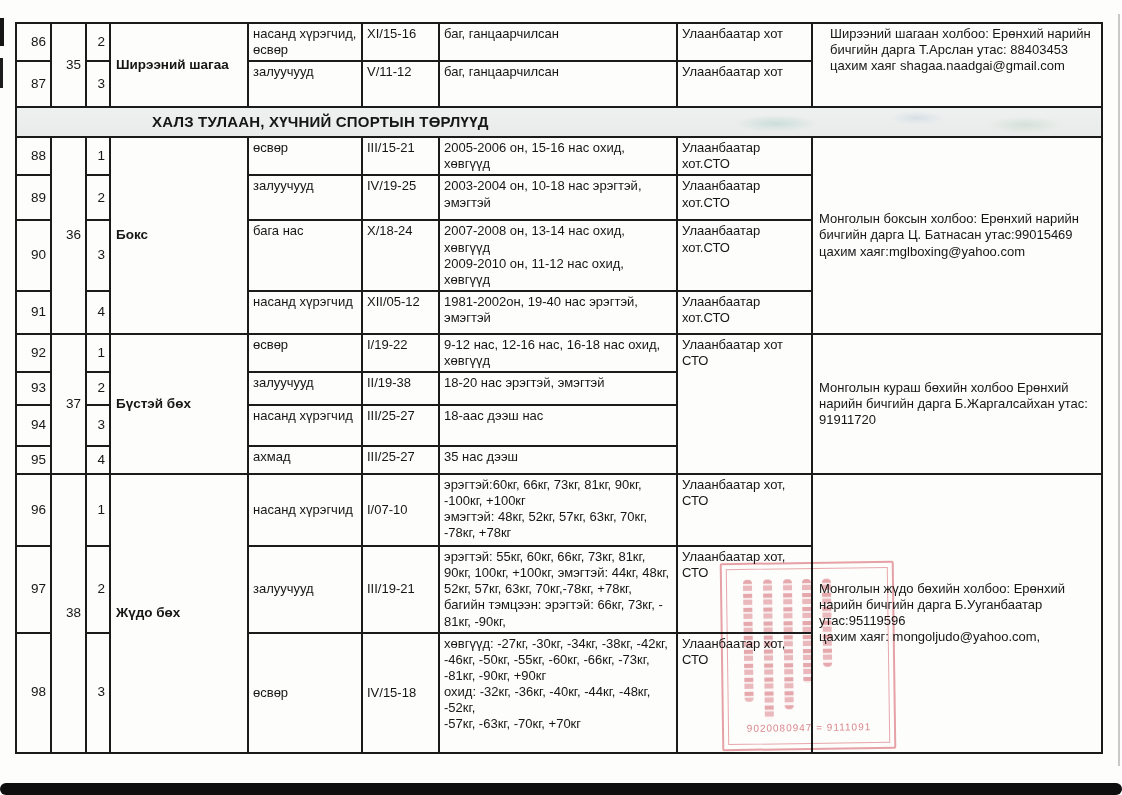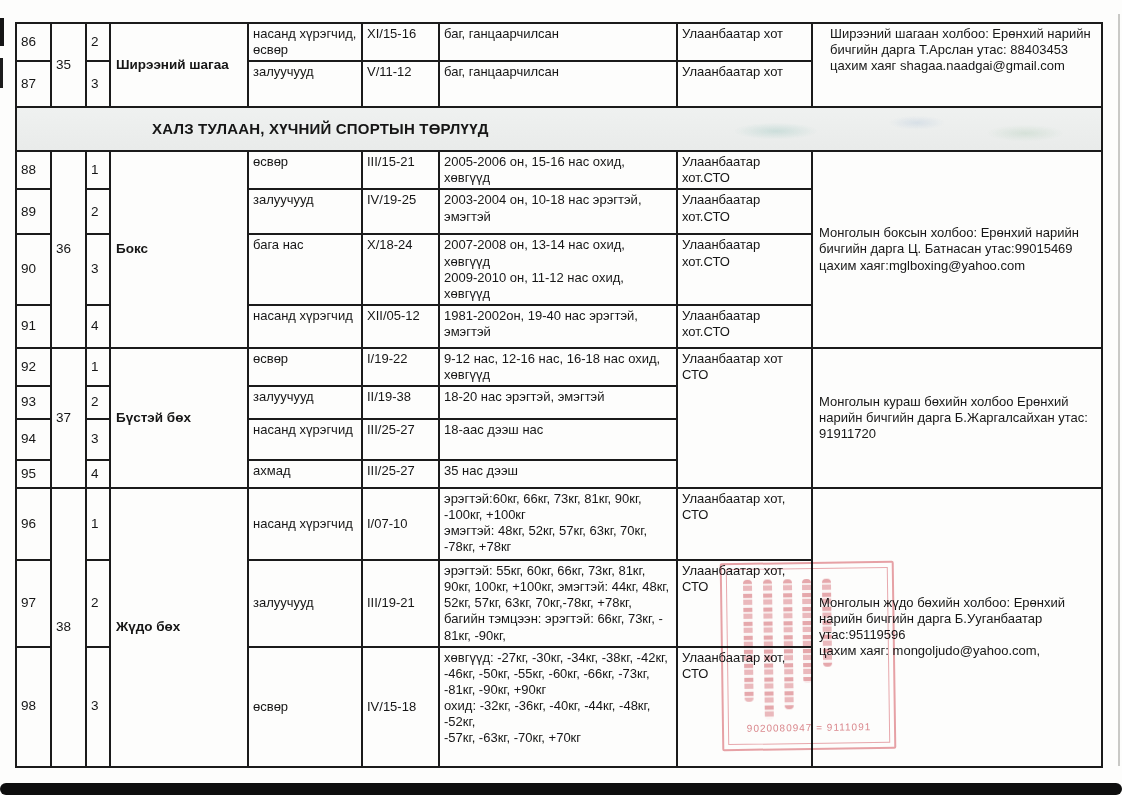--- a/index.html
+++ b/index.html
@@ -20,21 +20,21 @@
   }
   td {
     border:2px solid #1b1b1b;
     font-size:13px;
     line-height:1.24;
     padding:2px 4px;
     vertical-align:top;
     overflow:hidden;
     word-wrap:break-word;
   }
-  .c-no, .c-grp, .c-sub { text-align:left; vertical-align:middle; font-size:13.5px; }
+  .c-no, .c-grp, .c-sub { text-align:right; vertical-align:middle; font-size:13.5px; }
   .c-sport { vertical-align:middle; padding-left:5px; font-size:13.5px;font-weight:bold; }
   .c-desc, .c-loc, .c-contact { white-space:pre-line; }
   .c-contact { vertical-align:middle; padding-left:6px; }
   .c-contact.v-top { vertical-align:top;padding-left:17px; }
   .v-mid { vertical-align:middle; }
 
   .c-section {
     font-weight:bold;
     font-size:15px;
     letter-spacing:.2px;
@@ -124,21 +124,21 @@
   </tr>
   <tr style="height:46px">
     <td class="c-no">87</td>
     <td class="c-sub">3</td>
     <td class="c-age">залуучууд</td>
     <td class="c-date">V/11-12</td>
     <td class="c-desc">баг, ганцаарчилсан</td>
     <td class="c-loc">Улаанбаатар хот</td>
   </tr>
 
-  <tr style="height:44px">
+  <tr style="height:30px">
     <td class="c-section" colspan="9">ХАЛЗ ТУЛААН, ХҮЧНИЙ СПОРТЫН ТӨРЛҮҮД</td>
   </tr>
 
   <tr style="height:36px">
     <td class="c-no">88</td>
     <td class="c-grp" rowspan="4">36</td>
     <td class="c-sub">1</td>
     <td class="c-sport" rowspan="4">Бокс</td>
     <td class="c-age">өсвөр</td>
     <td class="c-date">III/15-21</td>

